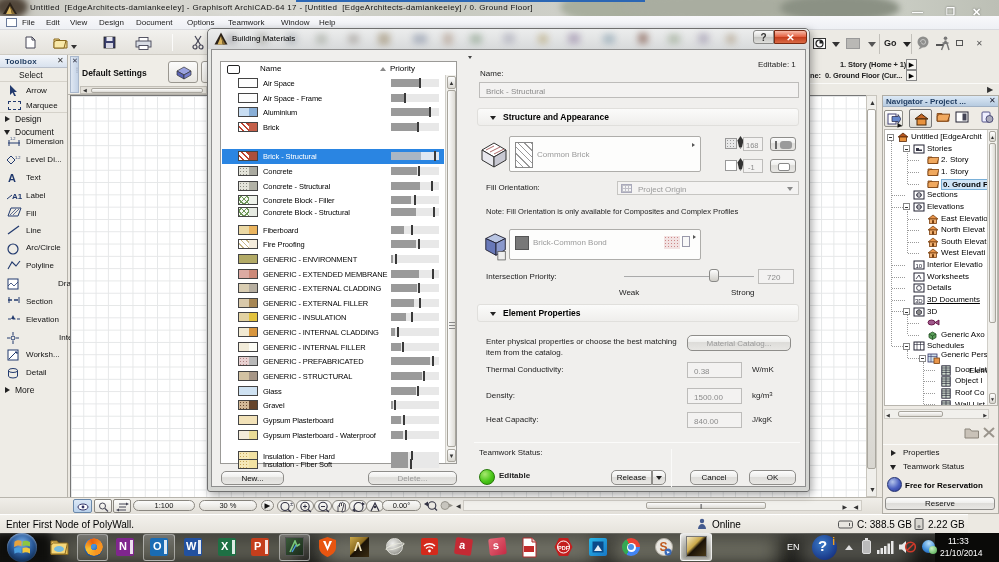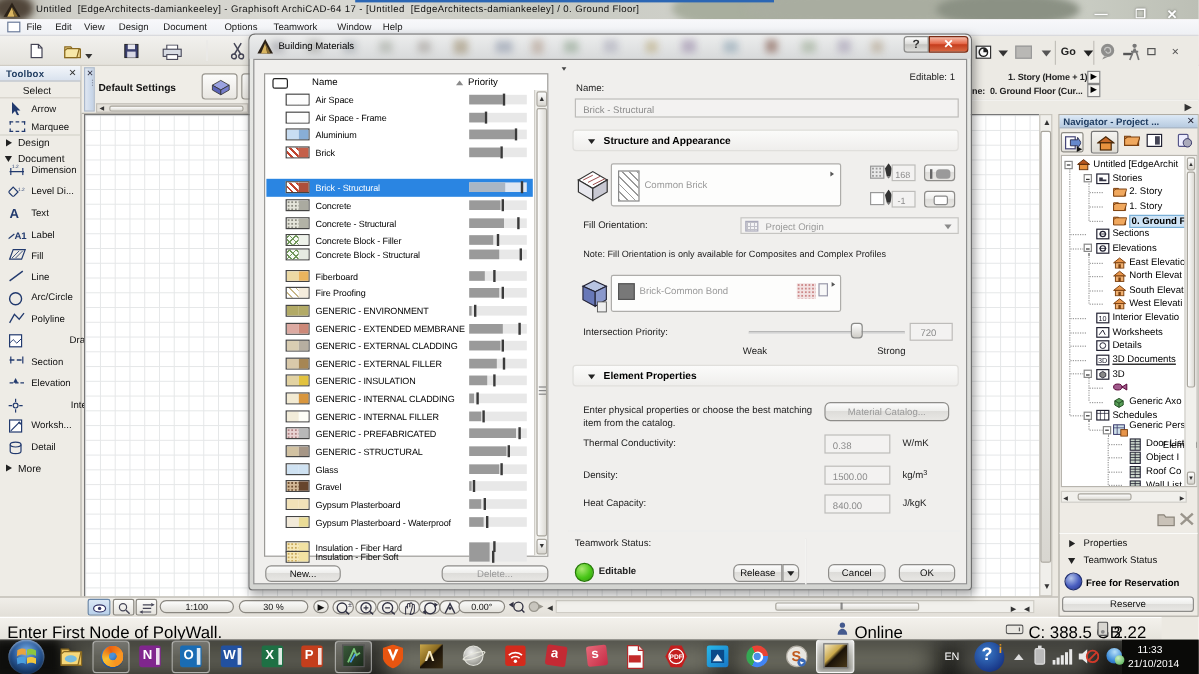--- a/index.html
+++ b/index.html
@@ -41,21 +41,21 @@
 
 #mlist { left:8px; top:11px; width:237px; height:403px; background:#fff; border:1px solid #9b9a97; }
 .mrow { position:absolute; left:1px; width:222px; height:14.6px; }
 .mrow .nm { position:absolute; left:41px; top:3px; font-size:7.5px; letter-spacing:-0.1px; color:#000; white-space:nowrap; }
 .pbar { position:absolute; left:169px; top:3px; width:48px; height:8px; background:#dddddd; }
 .pfill { position:absolute; left:0; top:0; height:8px; background:#909090; }
 .pmark { position:absolute; top:-1px; width:2px; height:10px; background:#3a3a3a; }
 
 #nav { left:882px; top:95px; width:117px; height:419px; background:#eeece6; border:1px solid #b0ada5; }
 
-#statusbar { left:0; top:514px; width:968px; height:19px; background:linear-gradient(#f3f1ec,#e6e3dc); border-top:1px solid #fff; font-size:14px; color:#000; }
+#statusbar { left:0; top:514px; width:968px; height:19px; background:linear-gradient(#f3f1ec,#e6e3dc); border-top:1px solid #fff; font-size:10px; color:#000; }
 #taskbar { left:0; top:533px; width:999px; height:29px; background:linear-gradient(#3c3c38,#23231f 40%,#141412); overflow:hidden; }
 </style>
 </head>
 <body>
 <div id="screen">
 
 <div class="ab" id="titlebar">
   <div class="blob" style="left:-6px;top:-4px;width:34px;height:22px;background:#51463a;filter:blur(3px);"></div>
       <div class="blob" style="left:200px;top:-8px;width:160px;height:30px;background:#d8d8d2;"></div>
       <div class="blob" style="left:560px;top:-10px;width:120px;height:34px;background:#a8ae9e;"></div>

